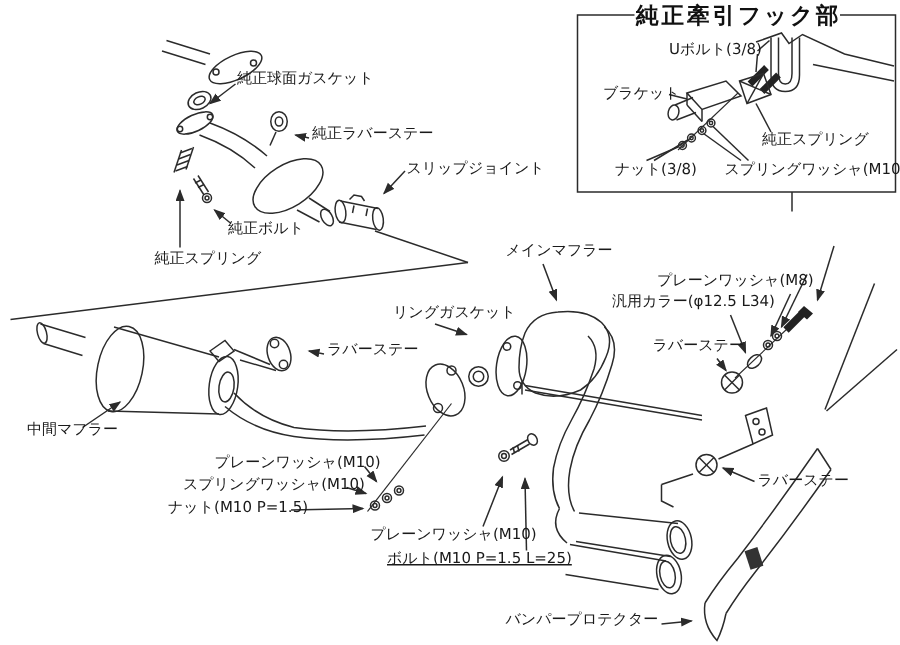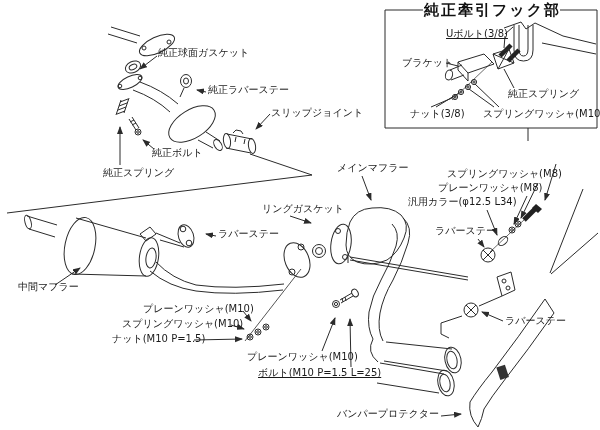--- a/index.html
+++ b/index.html
@@ -237,38 +237,37 @@
       <line x1="487" y1="210" x2="497" y2="235" marker-end="url(#arr)"></line>
       <line x1="478" y1="239" x2="484" y2="247" marker-end="url(#arr)"></line>
       <line x1="503" y1="321" x2="482" y2="312" marker-end="url(#arr)"></line>
       <line x1="322" y1="351" x2="335" y2="318" marker-end="url(#arr)"></line>
       <line x1="351" y1="367" x2="350" y2="319" marker-end="url(#arr)"></line>
       <line x1="441" y1="416" x2="461" y2="414" marker-end="url(#arr)"></line>
     </g>
   </svg>
 
   <div class="inset-title" style="left:424px;top:1px;">純正牽引フック部</div>
-  <div class="lbl" style="left:446px;top:28px;text-decoration:underline;">Uボルト(3/8)</div>
+  <div class="lbl" style="left:446px;top:28px;">Uボルト(3/8)</div>
   <div class="lbl" style="left:402px;top:57px;">ブラケット</div>
   <div class="lbl" style="left:508px;top:88px;">純正スプリング</div>
   <div class="lbl" style="left:410px;top:108px;">ナット(3/8)</div>
   <div class="lbl" style="left:483px;top:108px;">スプリングワッシャ(M10)</div>
 
   <div class="lbl" style="left:158px;top:47px;">純正球面ガスケット</div>
   <div class="lbl" style="left:208px;top:84px;">純正ラバーステー</div>
   <div class="lbl" style="left:271px;top:107px;">スリップジョイント</div>
   <div class="lbl" style="left:152px;top:147px;">純正ボルト</div>
   <div class="lbl" style="left:103px;top:167px;">純正スプリング</div>
 
   <div class="lbl" style="left:337px;top:162px;">メインマフラー</div>
   <div class="lbl" style="left:262px;top:203px;">リングガスケット</div>
   <div class="lbl" style="left:218px;top:228px;">ラバーステー</div>
   <div class="lbl" style="left:18px;top:281px;">中間マフラー</div>
 
-  <div class="lbl" style="left:447px;top:168px;">スプリングワッシャ(M8)</div>
   <div class="lbl" style="left:438px;top:182px;">プレーンワッシャ(M8)</div>
   <div class="lbl" style="left:408px;top:196px;">汎用カラー(φ12.5 L34)</div>
   <div class="lbl" style="left:435px;top:225px;">ラバーステー</div>
   <div class="lbl" style="left:505px;top:315px;">ラバーステー</div>
 
   <div class="lbl" style="left:143px;top:303px;">プレーンワッシャ(M10)</div>
   <div class="lbl" style="left:122px;top:318px;">スプリングワッシャ(M10)</div>
   <div class="lbl" style="left:112px;top:333px;">ナット(M10 P=1.5)</div>
   <div class="lbl" style="left:247px;top:351px;">プレーンワッシャ(M10)</div>
   <div class="lbl" style="left:258px;top:367px;text-decoration:underline;">ボルト(M10 P=1.5 L=25)</div>

